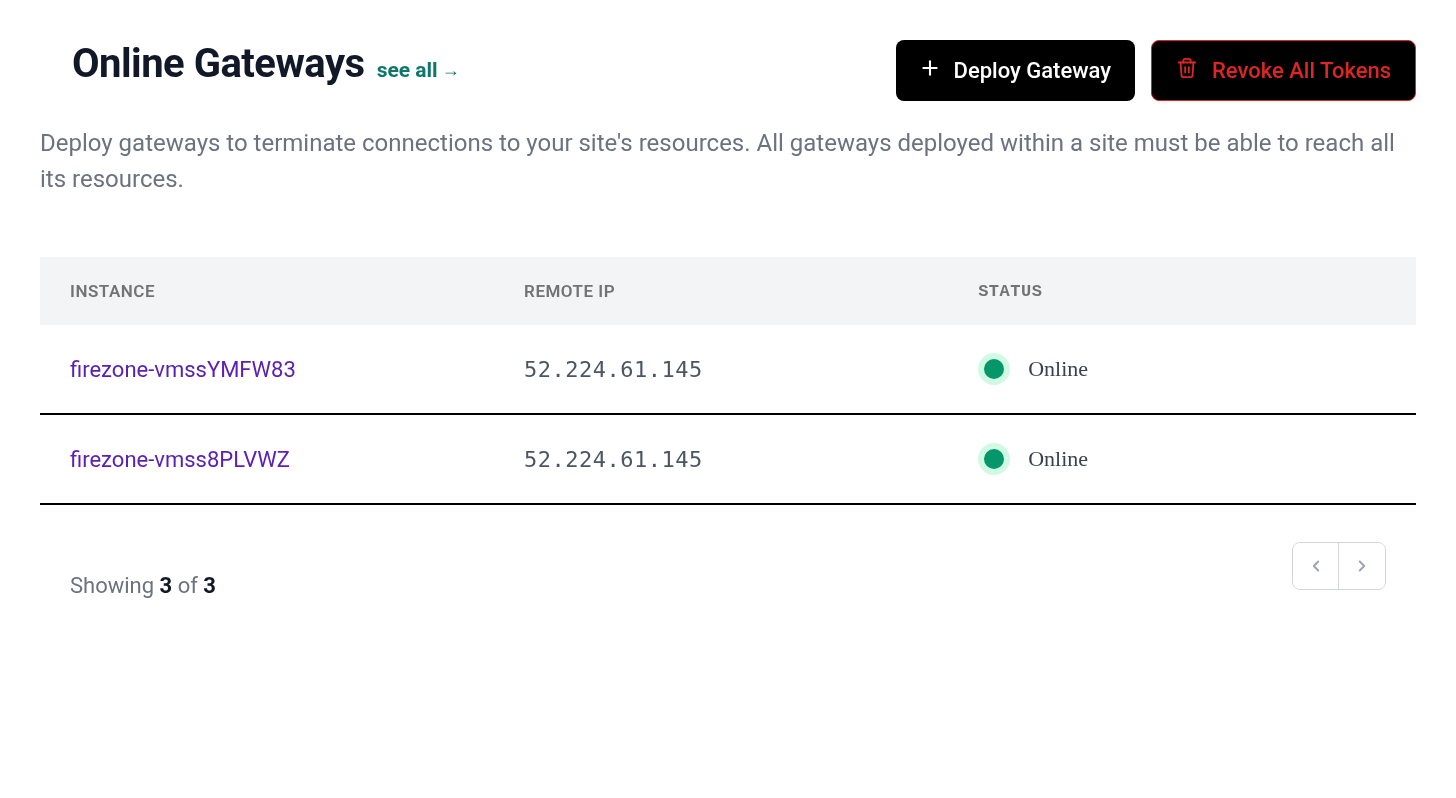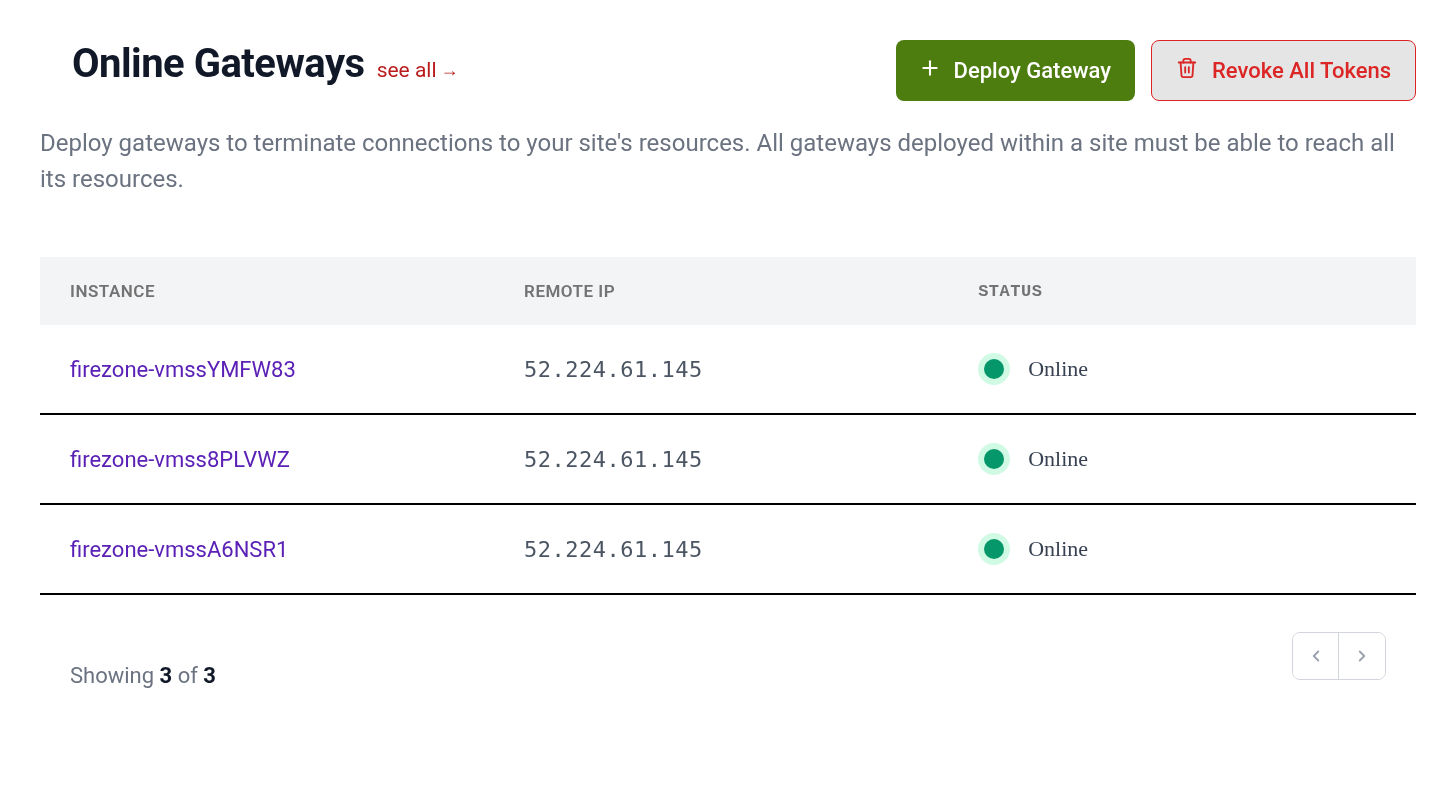--- a/index.html
+++ b/index.html
@@ -26,26 +26,26 @@
       margin-left: 32px;
     }
     .page-title {
       font-size: 40px;
       font-weight: 700;
       color: #111827;
       letter-spacing: -0.5px;
     }
     .see-all-link {
       font-size: 21px;
-      color: #b91c1c;
+      color: #0f766e;
       text-decoration: none;
       display: inline-flex;
       align-items: center;
       gap: 4px;
-      font-weight: 400;
+      font-weight: 700;
     }
     .arrow-icon {
       display: inline-block;
       font-size: 18px;
     }
     .actions {
       display: flex;
       gap: 16px;
     }
     .btn {
@@ -54,25 +54,25 @@
       gap: 14px;
       padding: 16px 24px;
       border-radius: 8px;
       font-size: 22px;
       font-weight: 500;
       cursor: pointer;
       border: none;
       font-family: inherit;
     }
     .btn-primary {
-      background: #4d7c0f;
+      background: #000000;
       color: #fff;
     }
     .btn-danger-outline {
-      background: #e5e5e5;
+      background: #000000;
       color: #dc2626;
       border: 1.5px solid #dc2626;
     }
     .plus-icon svg {
       width: 20px;
       height: 20px;
       stroke: #fff;
     }
     .trash-icon svg {
       width: 22px;
@@ -250,32 +250,20 @@
         <td><span class="remote-ip">52.224.61.145</span></td>
         <td>
           <div class="status-cell">
             <span class="status-dot-wrap">
               <span class="status-dot"></span>
             </span>
             <span class="status-text">Online</span>
           </div>
         </td>
       </tr>
-      <tr>
-        <td><a href="#" class="instance-link">firezone-vmssA6NSR1</a></td>
-        <td><span class="remote-ip">52.224.61.145</span></td>
-        <td>
-          <div class="status-cell">
-            <span class="status-dot-wrap">
-              <span class="status-dot"></span>
-            </span>
-            <span class="status-text">Online</span>
-          </div>
-        </td>
-      </tr>
     </tbody>
 </table>
 
 <div class="footer-row">
   <div class="showing-text">
     <span>Showing </span><strong>3</strong><span> of </span><strong>3</strong>
   </div>
   <div class="pager">
     <button class="pager-btn">
       <svg viewBox="0 0 24 24" fill="none" stroke="currentColor" stroke-width="2.5" stroke-linecap="round" stroke-linejoin="round">

